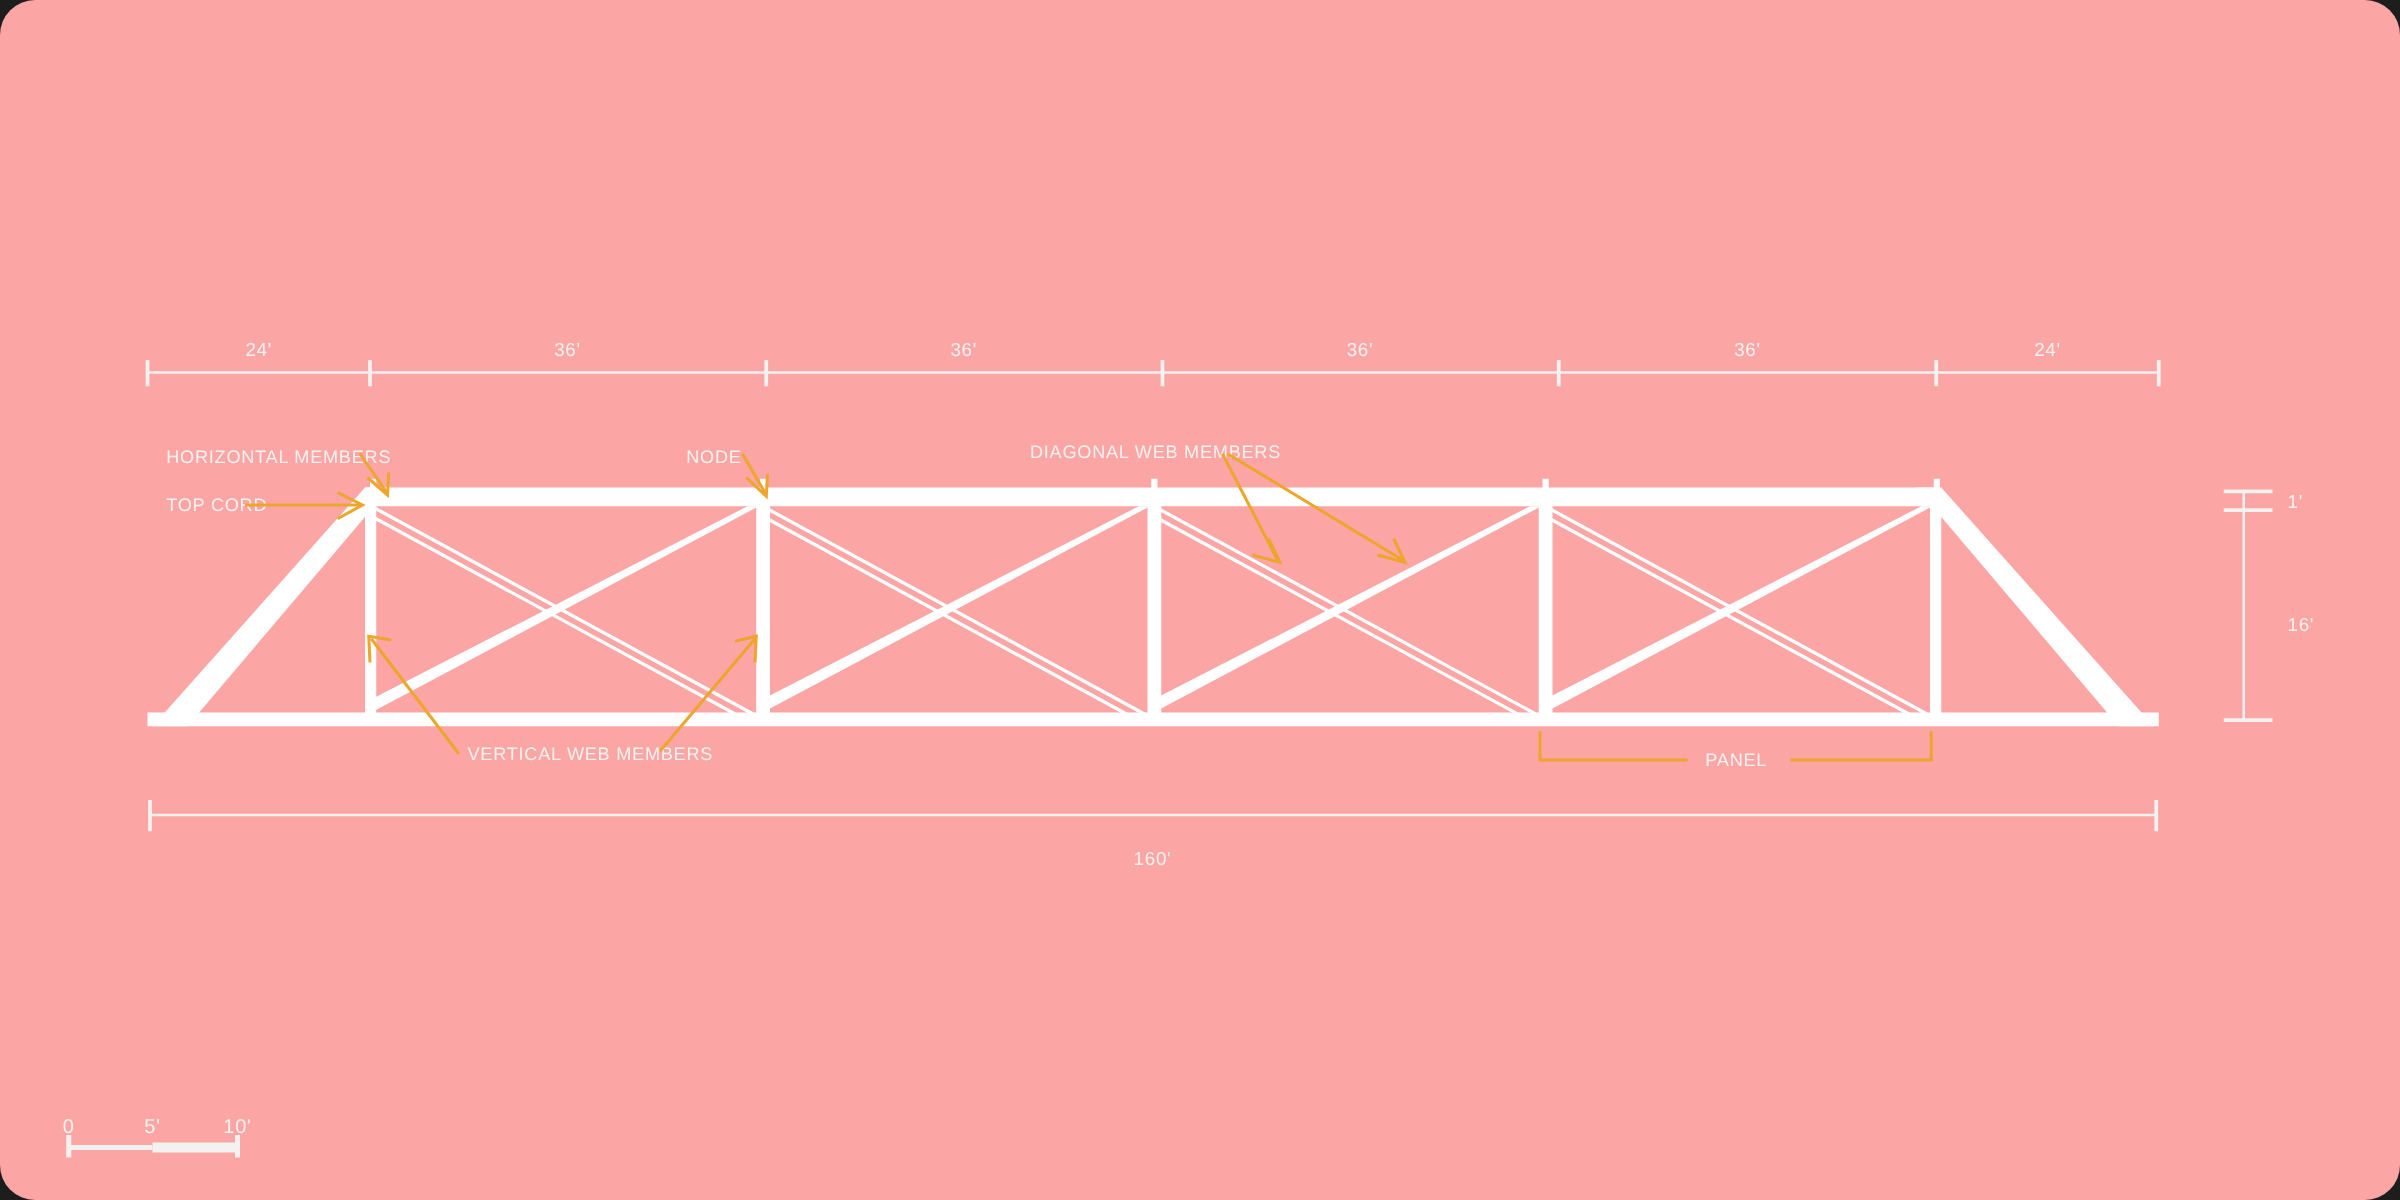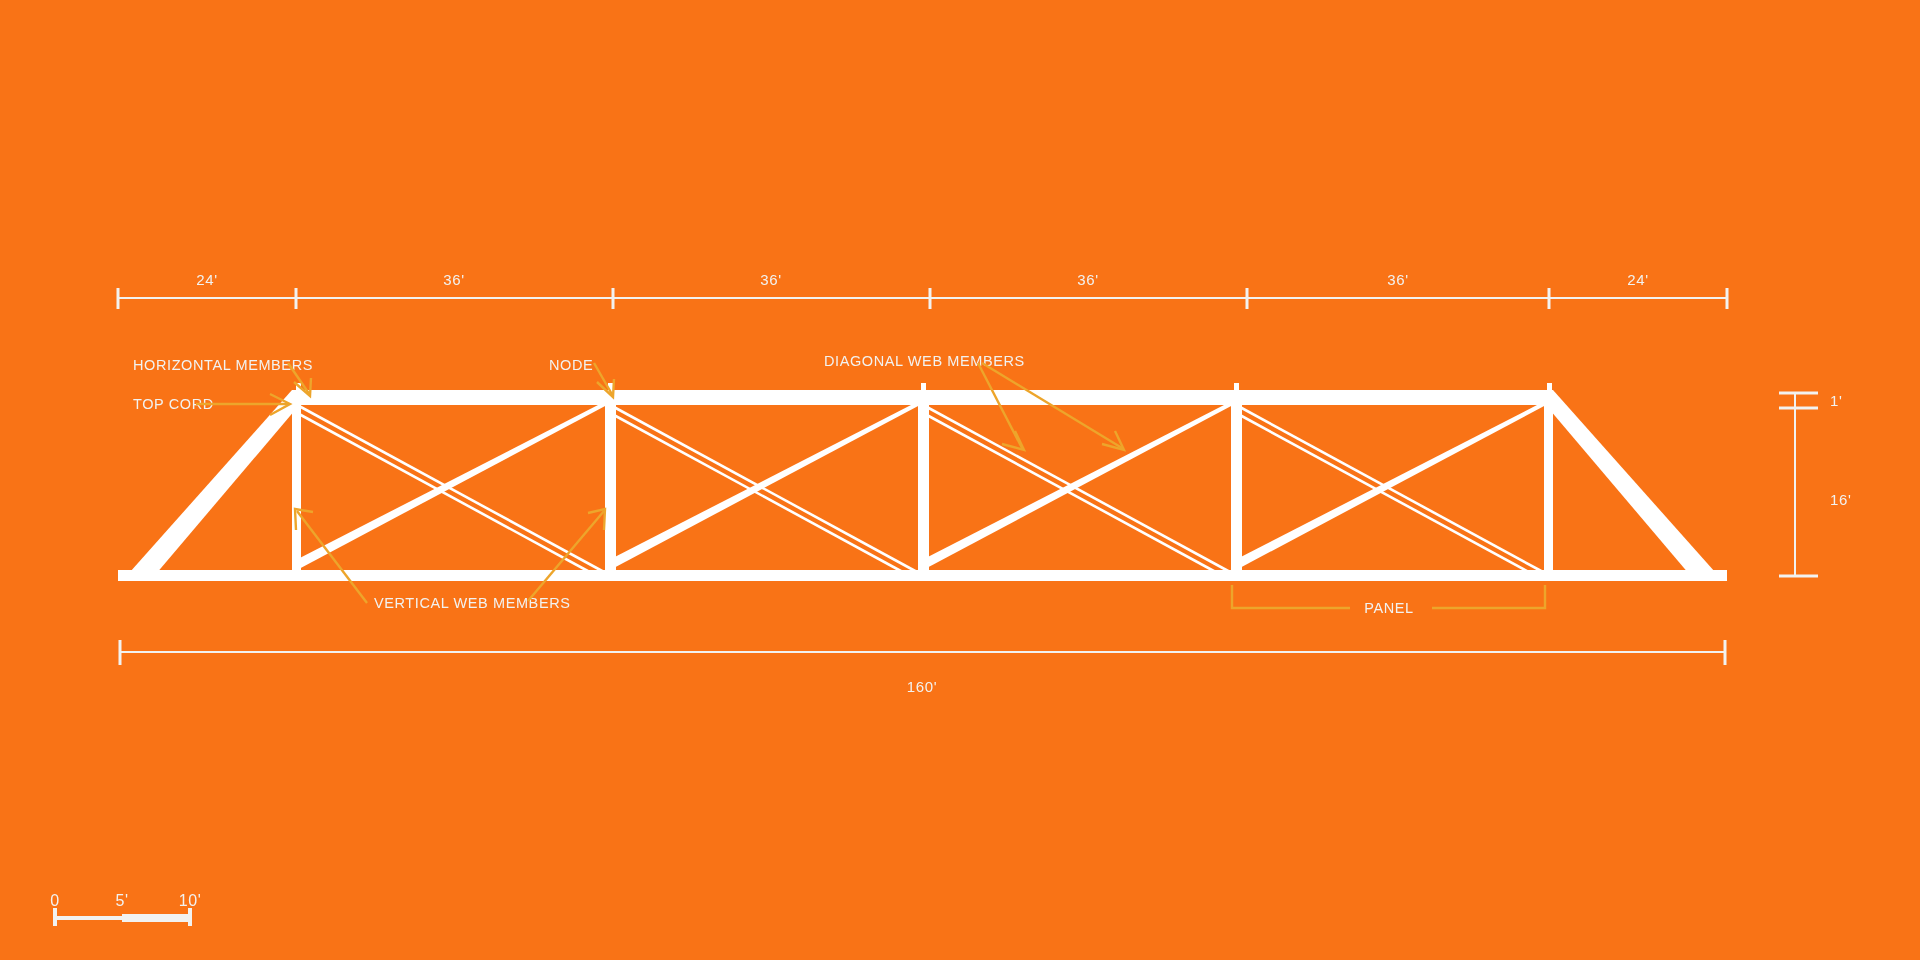--- a/index.html
+++ b/index.html
@@ -10,21 +10,22 @@
   body {
     width: 1920px;
     height: 960px;
     overflow: hidden;
     font-family: "Liberation Sans", sans-serif;
   }
   #stage {
     position: relative;
     width: 1920px;
     height: 960px;
-    background: #f97316;
+    background: #fca5a5;
+    border-radius: 28px;
   }
   svg.drawing {
     position: absolute;
     left: 0;
     top: 0;
     width: 1920px;
     height: 960px;
     display: block;
   }
   .dim-text,

